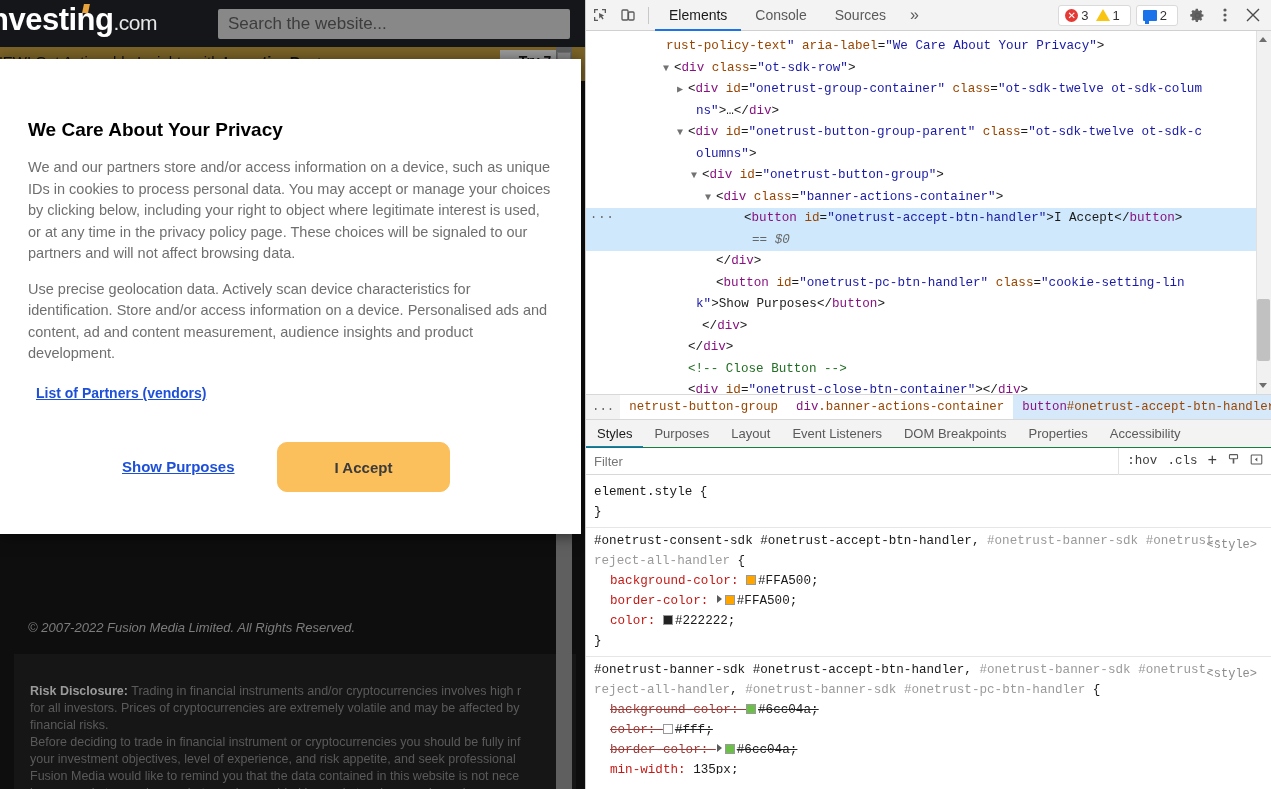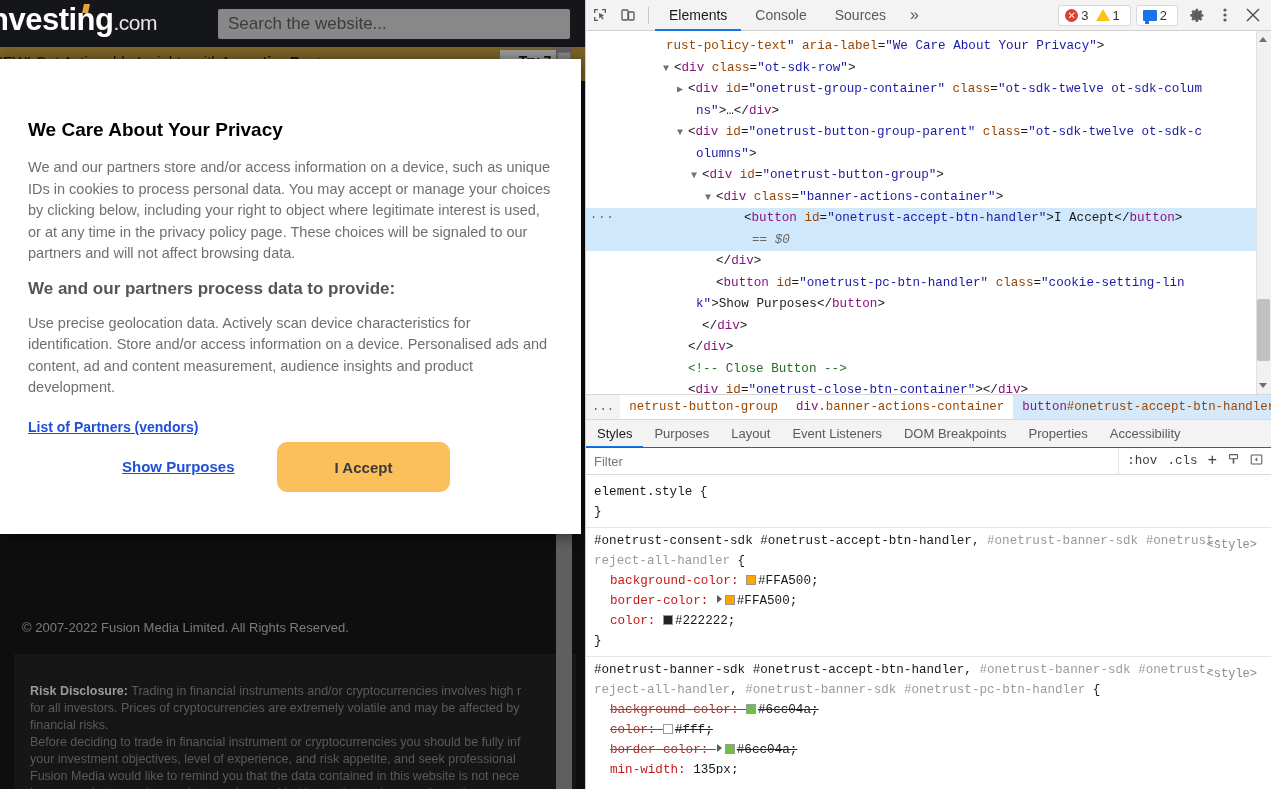--- a/index.html
+++ b/index.html
@@ -60,22 +60,22 @@
     font-size: 23px; color: #2a2a2a; line-height: 1;
     cursor: pointer; font-weight: 300;
   }
 
   
   .page-body {
     position: absolute; left: 0; top: 81px; width: 585px; height: 708px;
     background: #0e0e0e;
   }
   .copyright {
-    position: absolute; left: 22px; top: 539px;
-    font-size: 13px; color: #7c7c7c;
+    position: absolute; left: 28px; top: 539px;
+    font-size: 13px; color: #7c7c7c; font-style: italic;
   }
   .risk-panel {
     position: absolute; left: 14px; top: 573px;
     width: 562px; height: 216px; background: #161616;
   }
   .risk-text {
     position: absolute; left: 16px; top: 29px; width: 552px;
     font-size: 12.5px; line-height: 17px; color: #5a5a5a;
     white-space: pre-wrap;
   }
@@ -112,20 +112,21 @@
     margin-bottom: 14px;
   }
   .ck-h2 {
     font-size: 17px; font-weight: bold; color: #555555;
     margin-top: 6px; margin-bottom: 14px;
   }
   .ck-link-partners {
     display: inline-block; font-size: 14px; font-weight: bold;
     color: #1d4fd8; text-decoration: underline; margin-top: 6px;
     cursor: pointer;
+    margin-left: 8px;
   }
   .ck-actions {
     position: absolute; left: 28px; top: 383px; width: 525px; height: 60px;
   }
   .ck-show-purposes {
     position: absolute; left: 94px; top: 16px;
     font-size: 15px; font-weight: bold; color: #1d4fd8;
     text-decoration: underline; background: none; border: none;
     font-family: "Liberation Sans", sans-serif; cursor: pointer;
   }
@@ -343,21 +344,20 @@
     </div>
 
     <div class="page-scrollbar"></div>
     <div class="page-scrollthumb"></div>
     <div class="page-sb-up"></div>
     <div class="page-sb-down"></div>
 
     <div class="cookie-dialog">
       <div class="ck-h1">We Care About Your Privacy</div>
       <div class="ck-p">We and our partners store and/or access information on a device, such as unique IDs in cookies to process personal data. You may accept or manage your choices by clicking below, including your right to object where legitimate interest is used, or at any time in the privacy policy page. These choices will be signaled to our partners and will not affect browsing data.</div>
-      <div class="ck-h2">We and our partners process data to provide:</div>
       <div class="ck-p">Use precise geolocation data. Actively scan device characteristics for identification. Store and/or access information on a device. Personalised ads and content, ad and content measurement, audience insights and product development.</div>
       <a class="ck-link-partners">List of Partners (vendors)</a>
       <div class="ck-actions">
         <button class="ck-show-purposes">Show Purposes</button>
         <button class="ck-accept">I Accept</button>
       </div>
     </div>
   </div>
 
   <div class="devtools">

